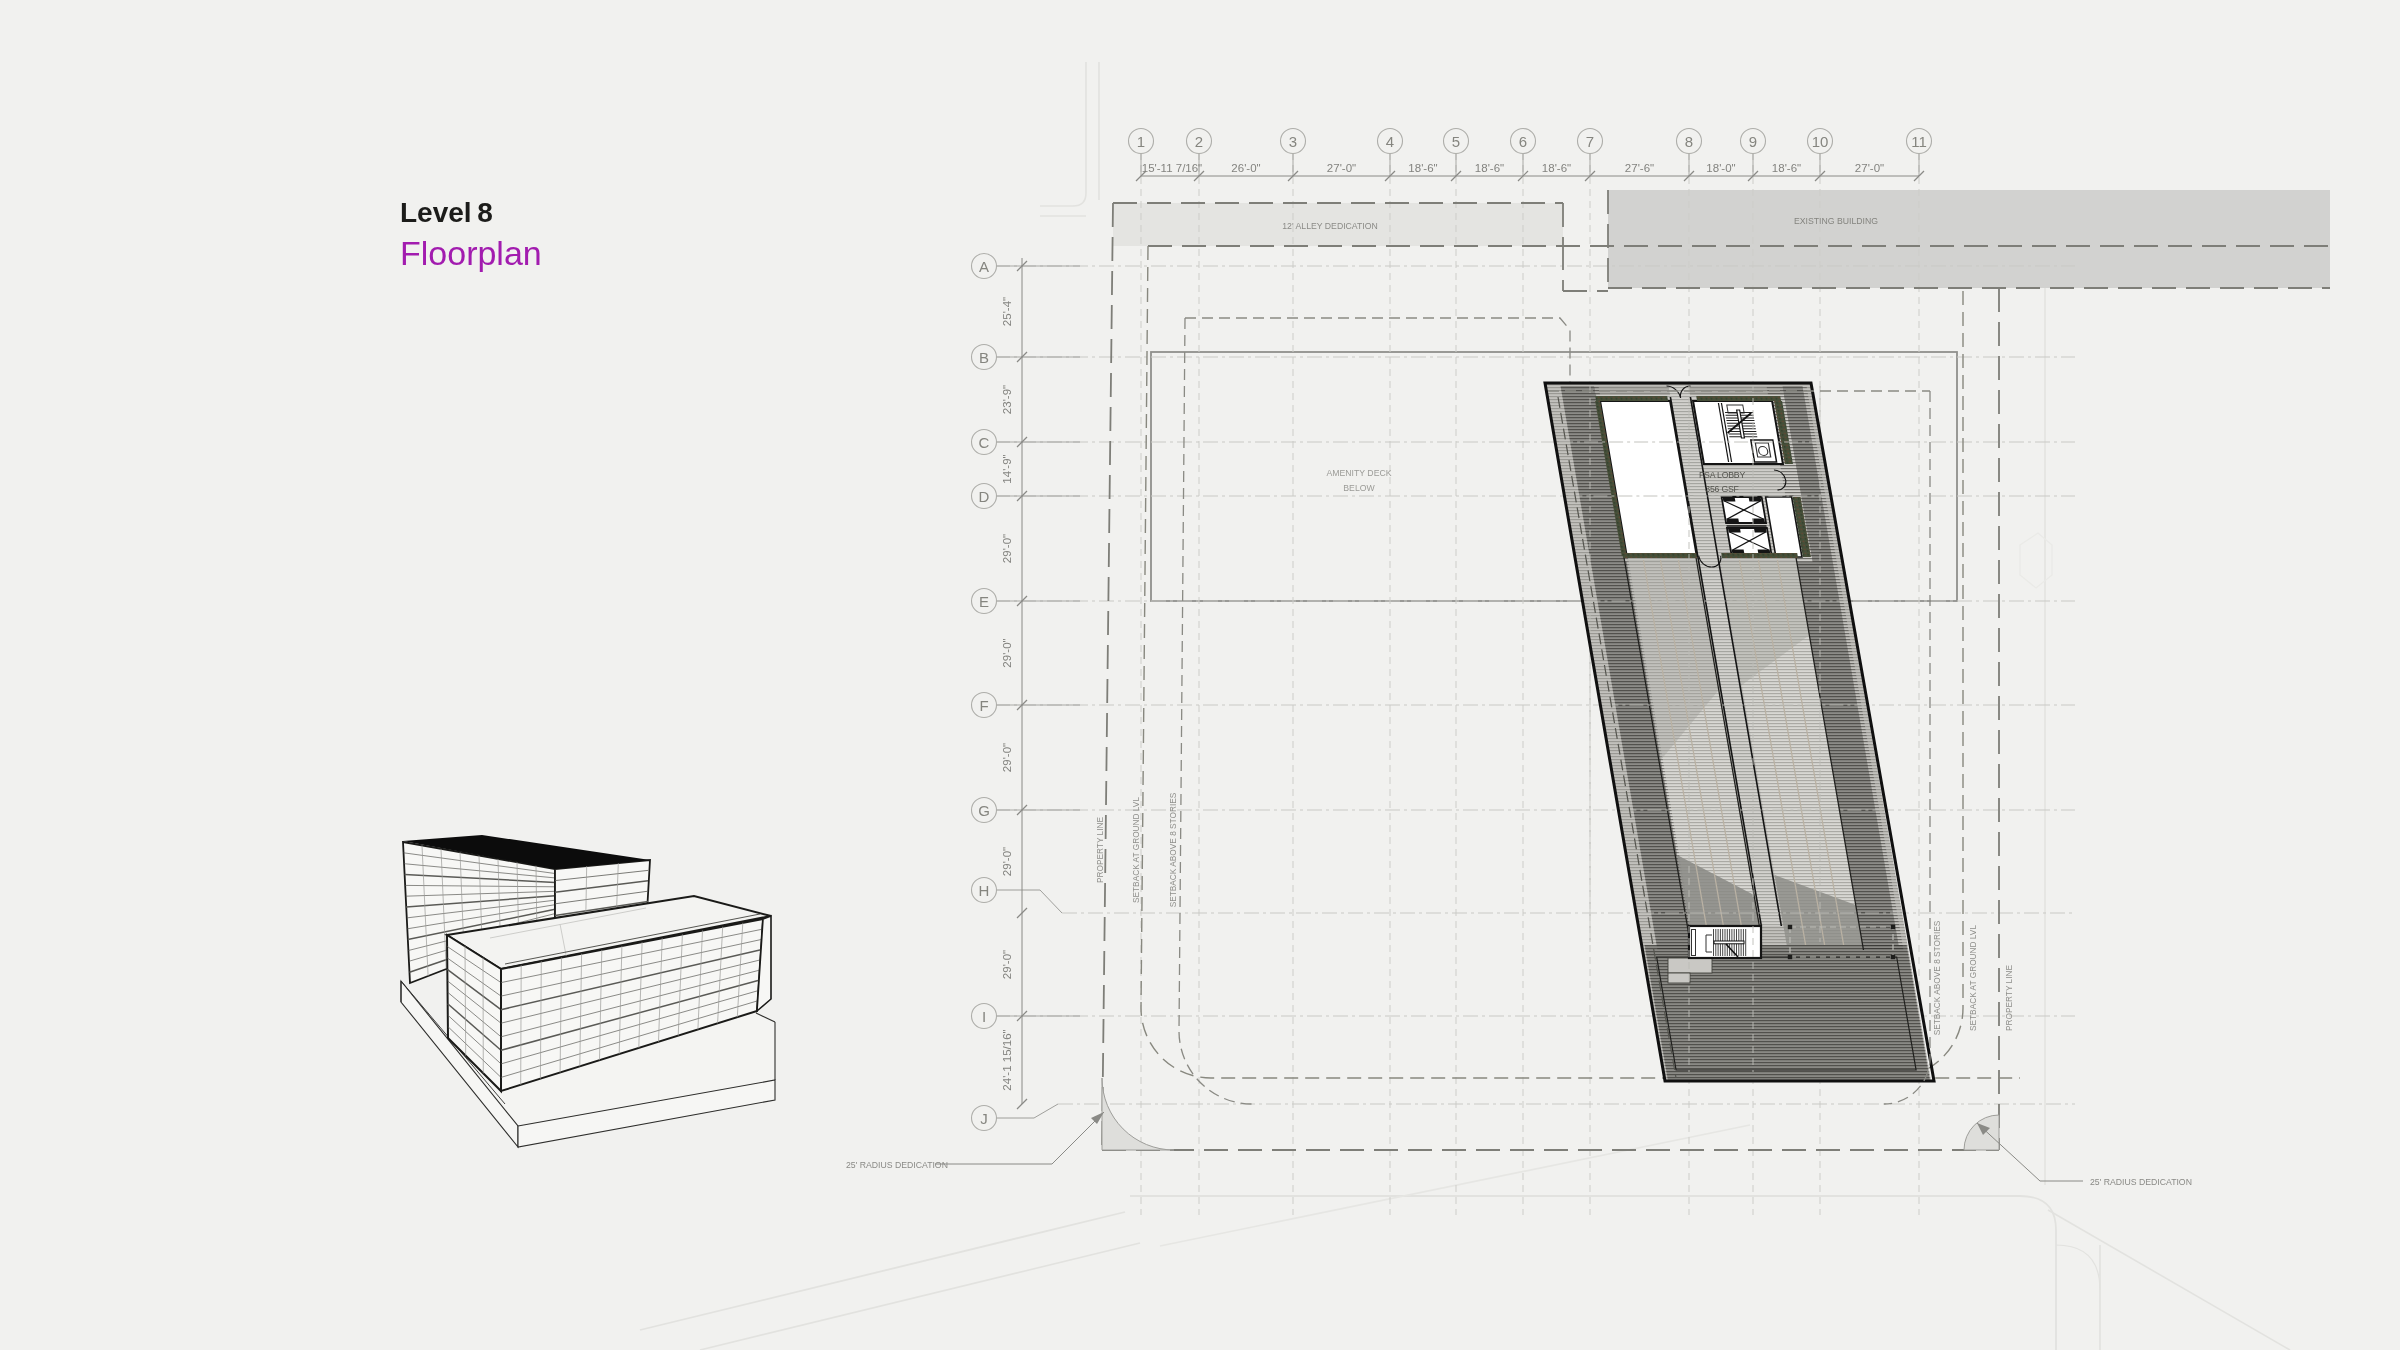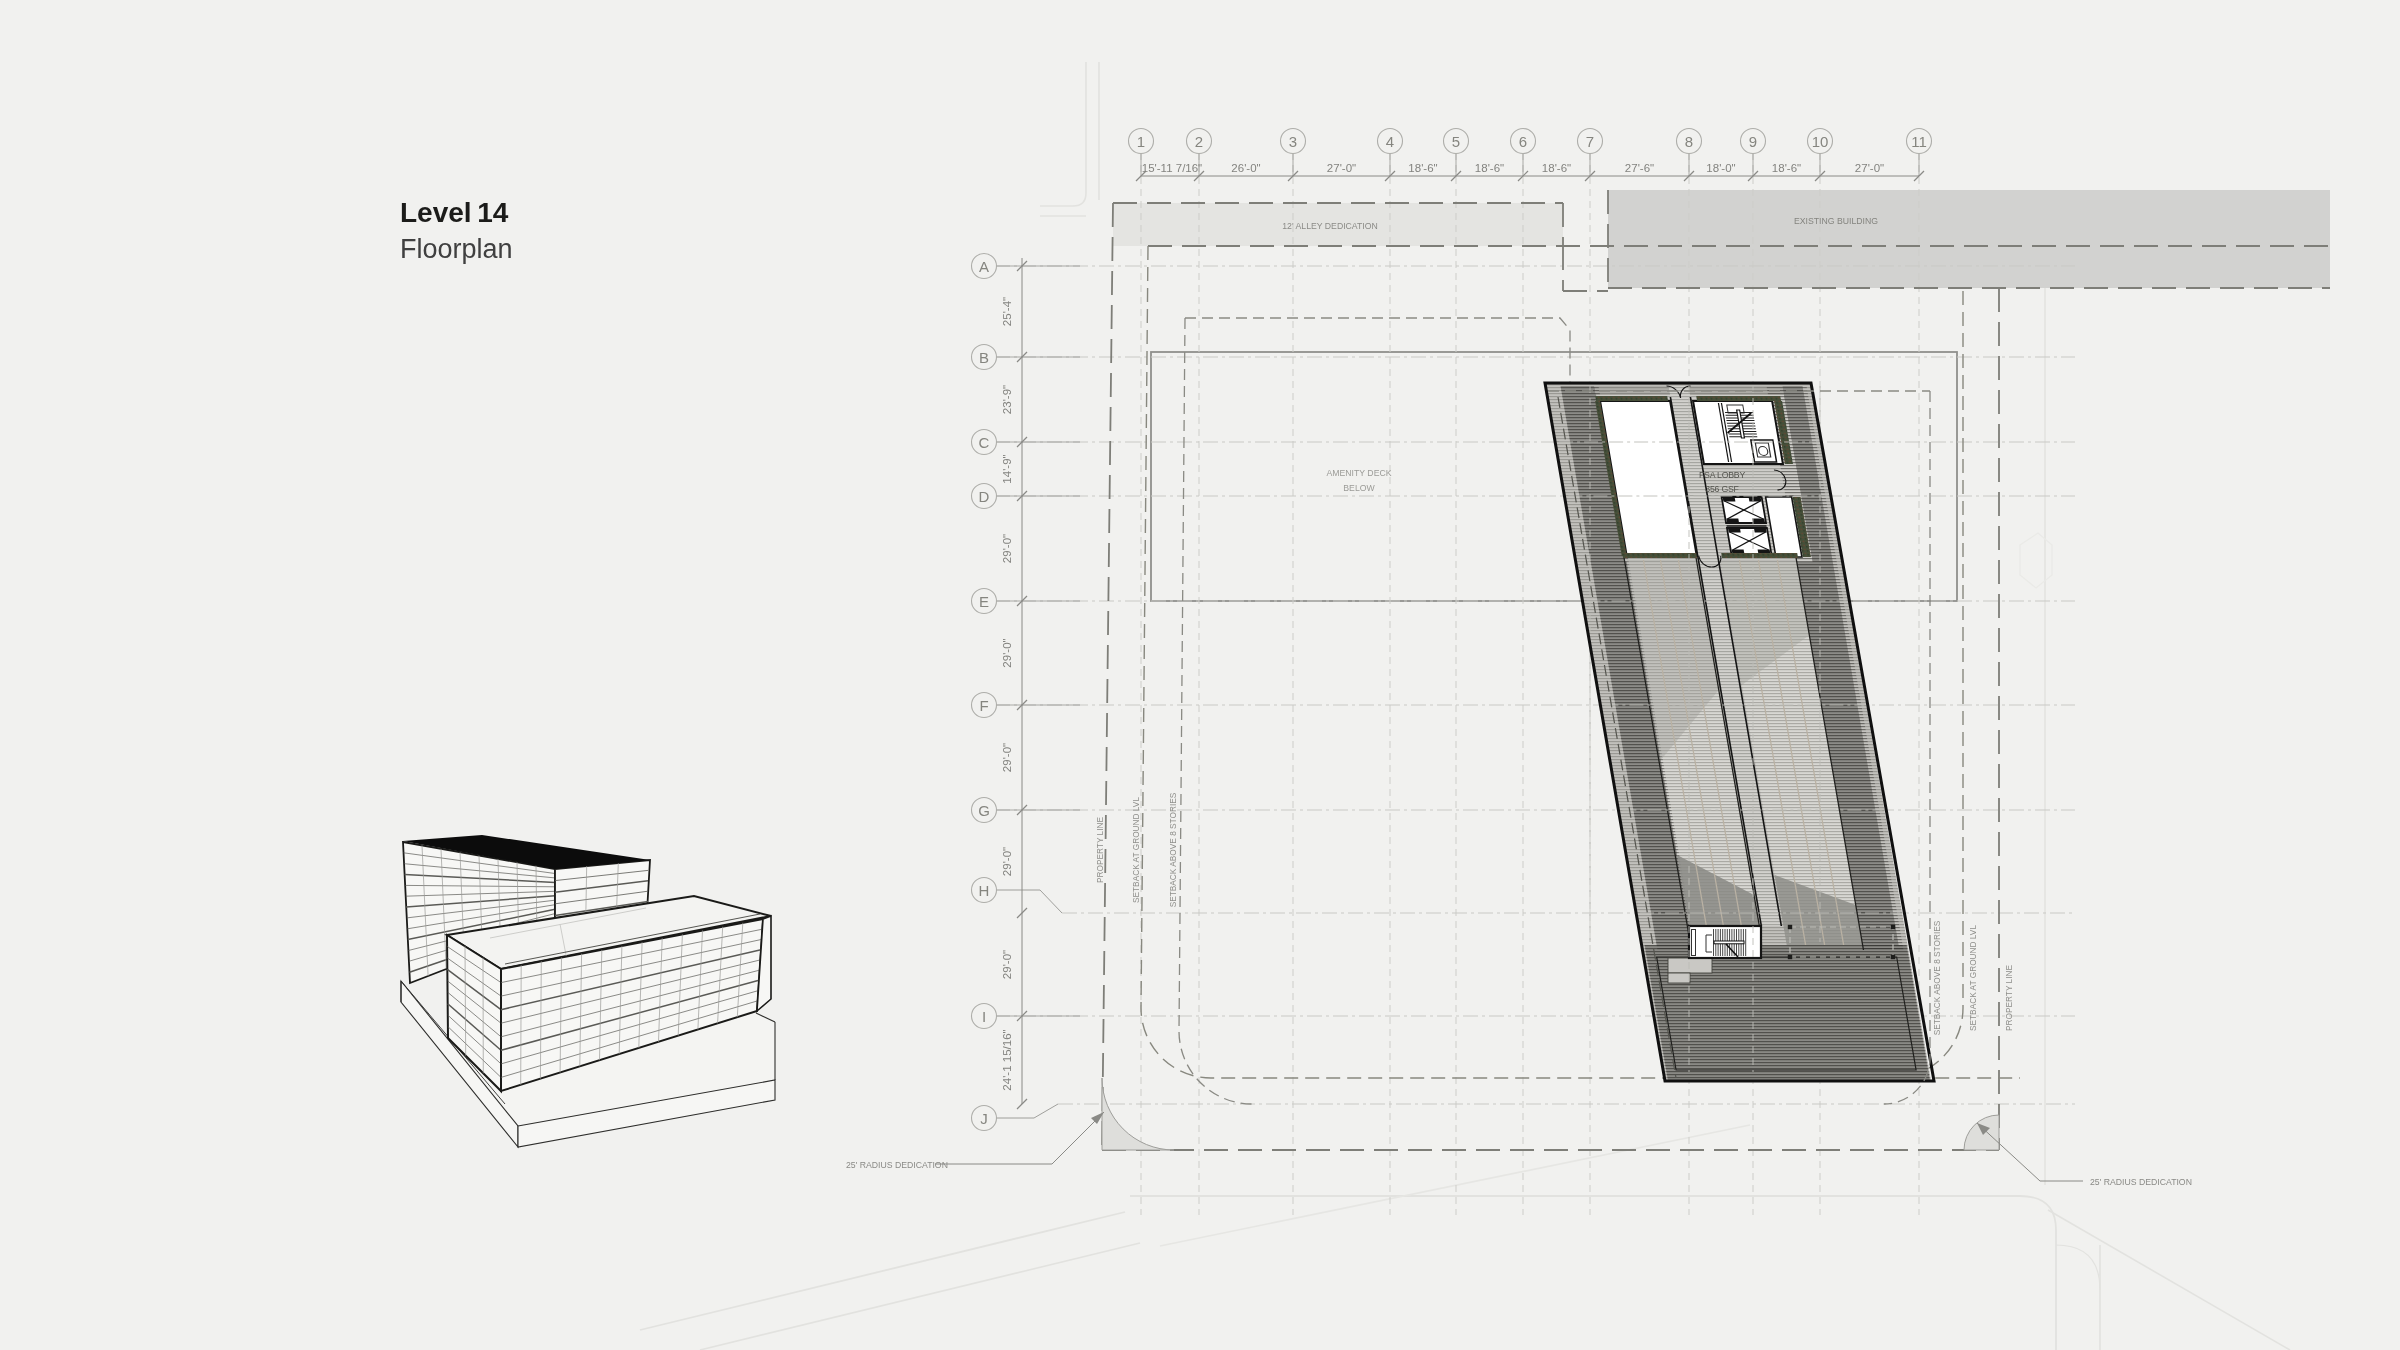--- a/index.html
+++ b/index.html
@@ -1,18 +1,18 @@
 <!DOCTYPE html>
 <html><head><meta charset="utf-8"><style>
 html,body{margin:0;padding:0;background:#f1f1ef;width:2400px;height:1350px;overflow:hidden;}
 .ttl{position:absolute;left:400px;top:199px;font-family:"Liberation Sans",sans-serif;color:#1c1c1a;}
 </style></head><body>
 <div class="ttl">
-    <div style="font-size:28px;font-weight:700;line-height:1">Level 14</div>
-    <div style="font-size:27px;font-weight:400;color:#404040;margin-top:7px">Floorplan</div>
+    <div style="font-size:28px;font-weight:700;line-height:1">Level 8</div>
+    <div style="font-size:34px;font-weight:400;color:#a21caf;margin-top:7px">Floorplan</div>
   </div>
 <svg width="2400" height="1350" viewBox="0 0 2400 1350" style="position:absolute;left:0;top:0">
 <defs>
 <pattern id="hm" width="3" height="3" patternUnits="userSpaceOnUse">
         <line x1="0" y1="0.5" x2="3" y2="0.5" stroke="rgba(44,43,38,0.30)" stroke-width="1"></line>
       </pattern>
 <pattern id="hd" width="3" height="3" patternUnits="userSpaceOnUse">
         <line x1="0" y1="0.5" x2="3" y2="0.5" stroke="rgba(28,27,24,0.42)" stroke-width="1"></line>
       </pattern>
 <pattern id="hedge" width="5" height="4" patternUnits="userSpaceOnUse">

